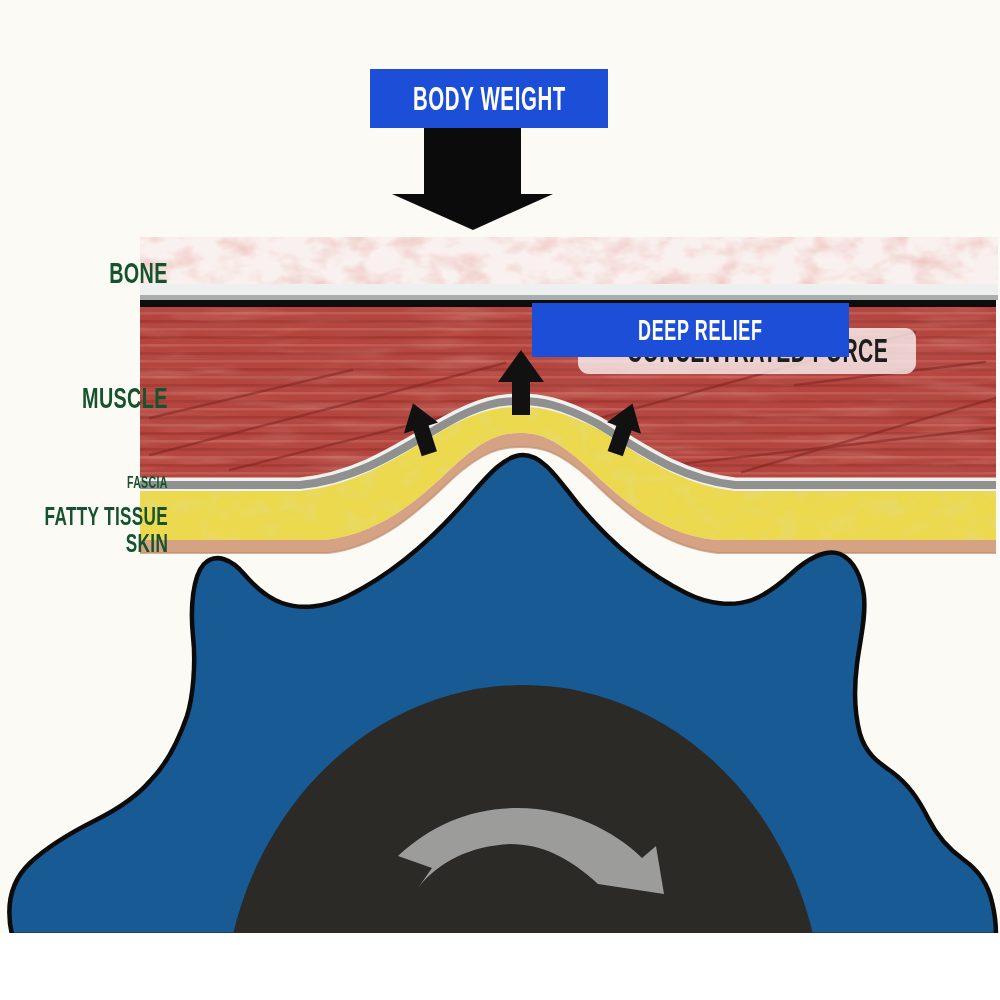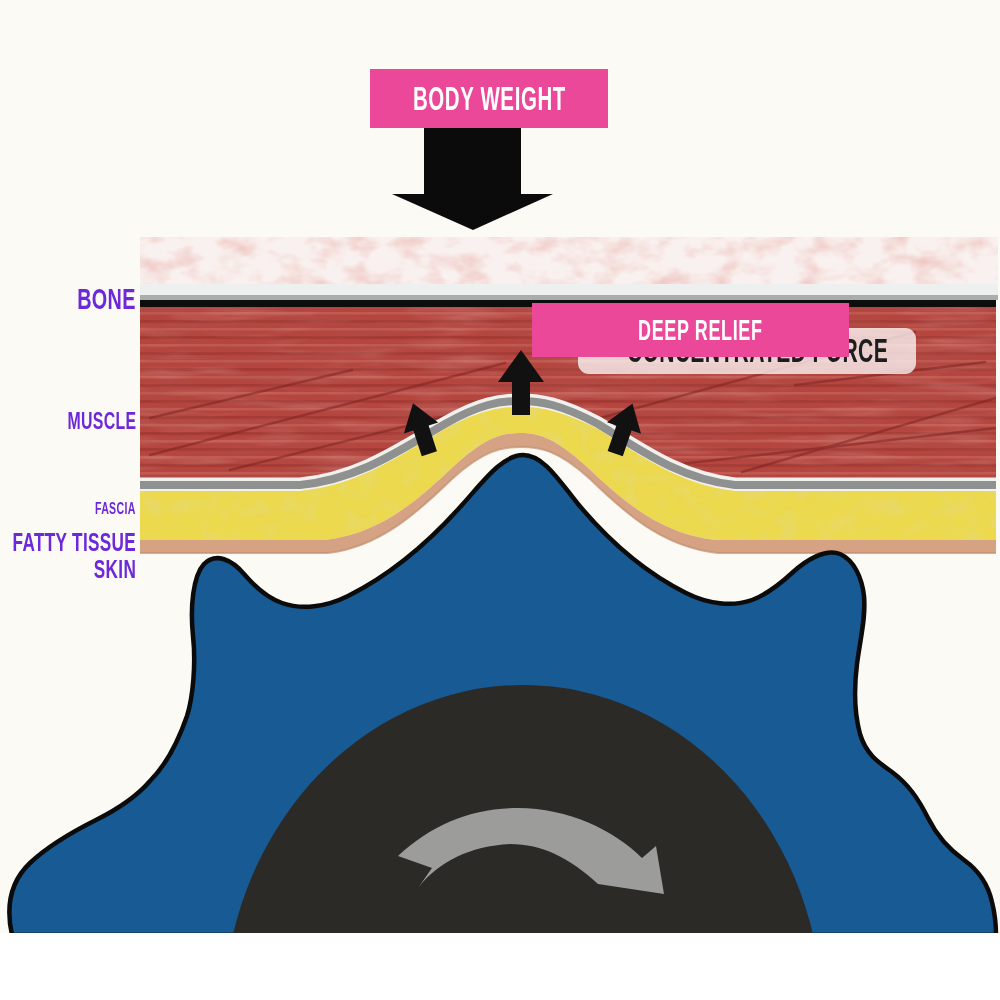--- a/index.html
+++ b/index.html
@@ -5,44 +5,43 @@
   html,body{margin:0;padding:0;}
   .stage{
     position:relative;width:1000px;height:1000px;overflow:hidden;
     background:#fcfaf5;
     font-family:"Liberation Sans", sans-serif;
   }
   .stage svg{position:absolute;left:0;top:0;}
 
   
   .banner{
-    position:absolute;background:#ec4899;color:#ffffff;
+    position:absolute;background:#1d4ed8;color:#ffffff;
     display:flex;align-items:center;justify-content:center;
     font-weight:bold;white-space:nowrap;
   }
   .banner .cond{display:inline-block;transform:scaleX(0.62);transform-origin:center center;letter-spacing:1px;}
   #bodyweight-banner{left:370px;top:69px;width:238px;height:59px;font-size:33px;}
   #relief-banner{left:532px;top:303px;width:297px;height:54px;font-size:29px;z-index:4;padding-left:20px;}
   #force-box{
     position:absolute;left:578px;top:328px;width:338px;height:46px;
     background:rgba(255,255,255,0.74);border-radius:11px;z-index:3;
     display:flex;align-items:center;justify-content:flex-end;
     font-weight:bold;font-size:33px;color:#1d1d1d;white-space:nowrap;
     padding-right:0;
   }
   #force-box .cond{display:inline-block;transform:scaleX(0.64);transform-origin:right center;margin-right:28px;letter-spacing:0.5px;}
 
   .side-label{
-    position:absolute;right:864px;color:#6d28d9;font-weight:bold;white-space:nowrap;
+    position:absolute;right:832px;color:#14532d;font-weight:bold;white-space:nowrap;
     transform-origin:right center;
-    margin-top:26px;
   }
   .side-label .cond{display:inline-block;transform:scaleX(0.66);transform-origin:right center;letter-spacing:0.5px;}
   #label-bone       {top:256px;font-size:30px;}
-  #label-muscle     {top:381px;font-size:24px;}
+  #label-muscle     {top:381px;font-size:30px;}
   #label-fascia     {top:474px;font-size:16px;}
   #label-fattytissue{top:501px;font-size:26px;}
   #label-skin       {top:528px;font-size:26px;text-align:center;}
 </style>
 </head>
 <body>
 
 <div class="stage">
 
   <svg width="1000" height="1000" viewBox="0 0 1000 1000">

